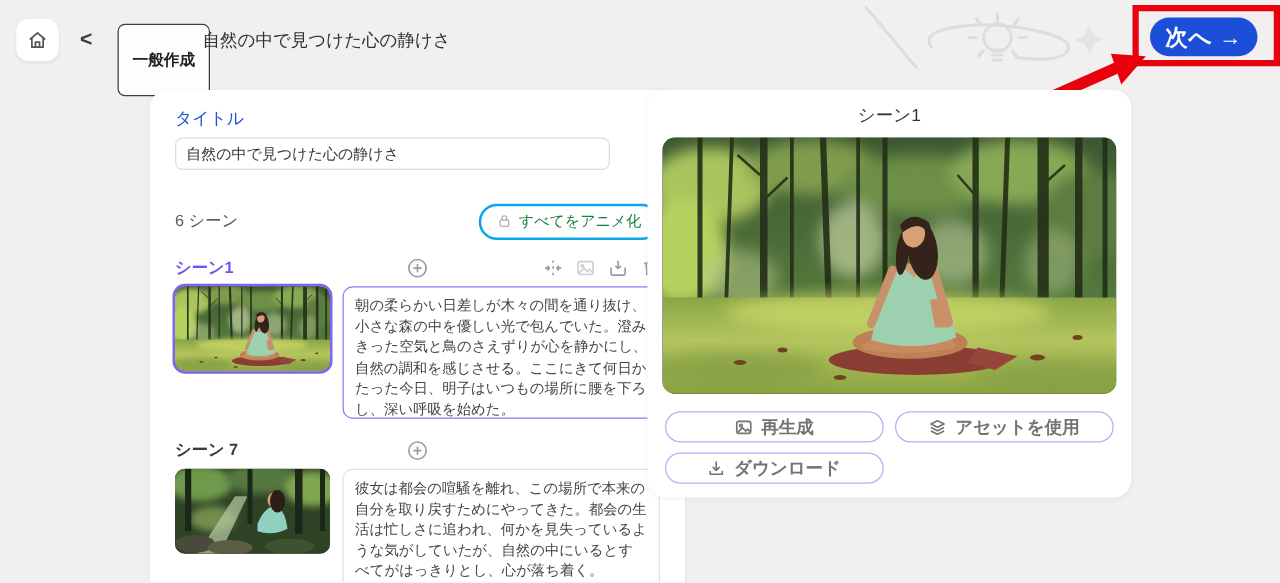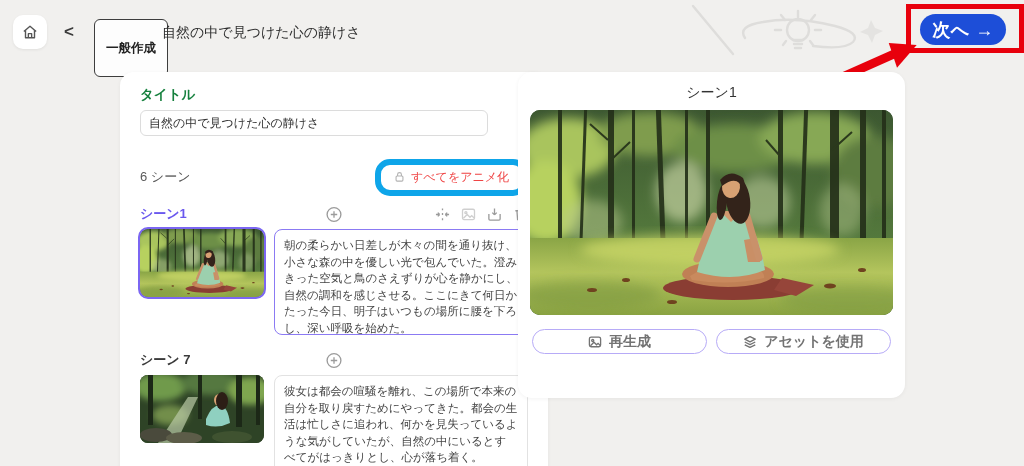--- a/index.html
+++ b/index.html
@@ -19,27 +19,27 @@
     color:#fff;font-size:18px;font-weight:700;cursor:pointer;font-family:inherit;letter-spacing:.5px;}
   .anno-box{position:absolute;left:906px;top:4px;width:118px;height:49px;border:5px solid #e8000c;box-sizing:border-box;pointer-events:none;}
   .anno-arrow{position:absolute;left:828px;top:28px;pointer-events:none;}
 
   
   .card{position:absolute;background:#fff;border-radius:14px;box-shadow:0 1px 4px rgba(0,0,0,.05);}
   .left-card{left:120px;top:72px;width:388px;height:420px;padding:12px 20px;box-sizing:content-box;}
   .right-card{left:518px;top:72px;width:387px;height:326px;}
 
   
-  .fld-label{font-size:13.5px;color:#15803d;margin:2px 0 6px 0;font-weight:bold;}
+  .fld-label{font-size:13.5px;color:#1d4ed8;margin:2px 0 6px 0;}
   .title-input{width:348px;height:26px;border:1px solid #dcdcdc;border-radius:6px;font-size:12px;color:#333;
     padding:0 8px;box-sizing:border-box;font-family:inherit;outline:none;background:#fff;display:block;}
   .meta-row{margin-top:28px;display:flex;align-items:center;justify-content:space-between;height:26px;}
   .scene-count{font-size:13px;color:#5a5a5a;}
-  .animate-all{display:flex;align-items:center;gap:6px;border:6px solid #0ea5e9;border-radius:15px;background:#fff;
-    padding:4px 13px;font-size:12px;color:#ef4444;font-family:inherit;cursor:default;}
+  .animate-all{display:flex;align-items:center;gap:6px;border:2px solid #0ea5e9;border-radius:15px;background:#fff;
+    padding:4px 13px;font-size:12px;color:#15803d;font-family:inherit;cursor:default;}
   .scene-head{position:relative;display:flex;align-items:center;margin-top:15px;height:20px;}
   .scene-head.first{margin-top:14px;}
   .scene-label{font-size:13px;color:#3a3a3a;font-weight:600;}
   .scene-label.active{color:#6a58ee;}
   .plus-btn{position:absolute;left:50%;transform:translateX(-50%);color:#9b9b9b;display:flex;cursor:pointer;}
   .head-icons{margin-left:auto;display:flex;gap:11px;color:#9b9b9b;}
   .head-icons .ic{display:flex;cursor:pointer;}
   .head-icons .ic.disabled{color:#cfcfcf;cursor:default;}
   .scene-row{display:flex;gap:10px;margin-top:5px;align-items:flex-start;}
   .thumb{width:124px;height:68px;border-radius:8px;overflow:hidden;flex:0 0 auto;cursor:pointer;position:relative;background:#31472a;}
@@ -334,16 +334,25 @@
       <button class="pill-btn">
         <span>
           <svg width="14" height="14" viewBox="0 0 16 16" fill="none" stroke="currentColor" stroke-width="1.5" stroke-linejoin="round">
             <path d="M8 1.8 L14 4.8 L8 7.8 L2 4.8 Z"></path>
               <path d="M2 8 L8 11 L14 8"></path>
               <path d="M2 11.2 L8 14.2 L14 11.2"></path>
           </svg>
         </span>
         <span>アセットを使用</span>
       </button>
+      <button class="pill-btn">
+        <span>
+          <svg width="14" height="14" viewBox="0 0 16 16" fill="none" stroke="currentColor" stroke-width="1.5" stroke-linecap="round">
+            <path d="M8 2 V9.5 M8 9.5 L5.2 6.8 M8 9.5 L10.8 6.8"></path>
+              <path d="M2.5 10.5 V13 H13.5 V10.5"></path>
+          </svg>
+        </span>
+        <span>ダウンロード</span>
+      </button>
     </div>
   </div>
 
 </div>
 
 </body></html>

